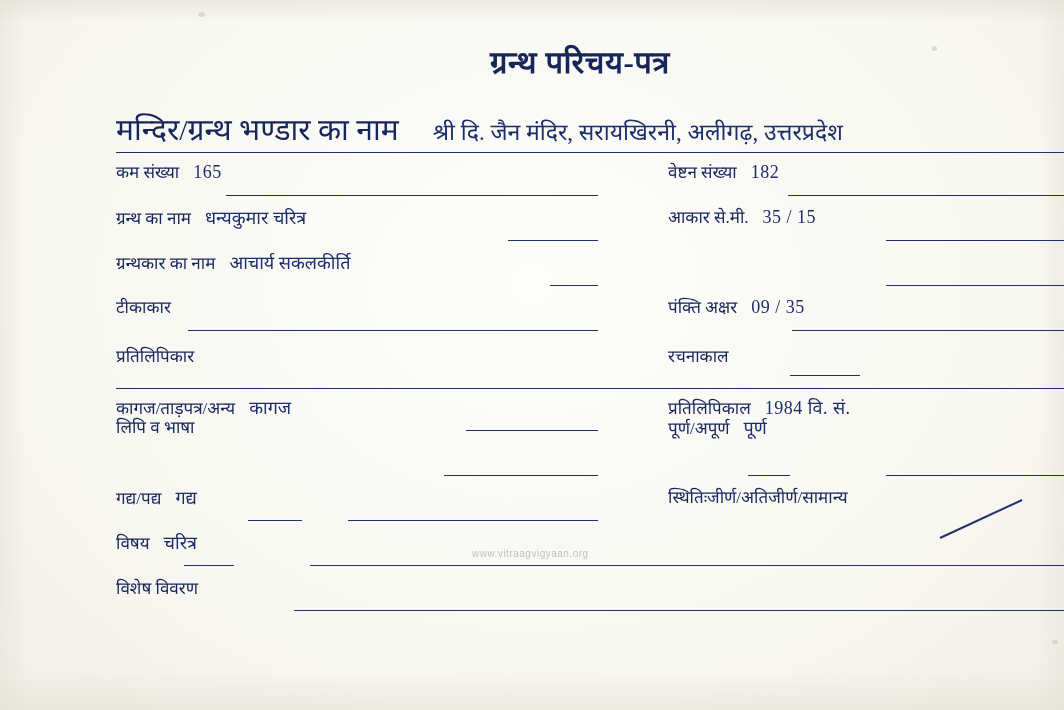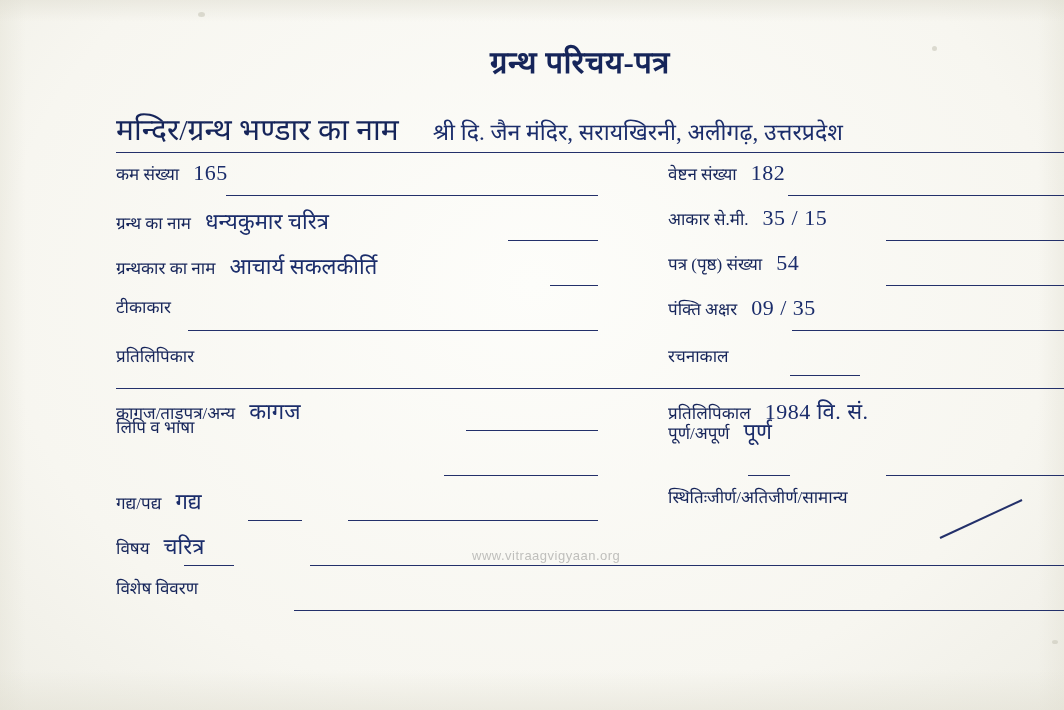--- a/index.html
+++ b/index.html
@@ -71,21 +71,21 @@
   }
   .cell.left  { left: 0; }
   .cell.right { left: 552px; }
 
   .label {
     font-size: 17px;
     color: #16255a;
     font-weight: normal;
   }
   .value {
-    font-size: 22px;
+    font-size: 18px;
     color: #1b2d6b;
     margin-left: 14px;
     font-weight: normal;
   }
   .value.num {
     font-family: "Liberation Serif", serif;
     letter-spacing: 0.5px;
   }
 
   
@@ -113,21 +113,21 @@
     left: 68px;
     width: 962px;
     border-bottom: 1.6px solid #23306a;
     height: 0;
   }
 
   .watermark {
     position: absolute;
     left: 424px;
     top: 548px;
-    font-size: 13px;
+    font-size: 10px;
     color: rgba(120,120,120,0.45);
     font-family: "Liberation Sans", sans-serif;
     letter-spacing: 0.5px;
     pointer-events: none;
   }
 
   
   .strike {
     position: absolute;
     left: 888px;
@@ -183,24 +183,20 @@
       <span class="value num">35 / 15</span>
     </div>
   </div>
   <div class="rule" style="left:460px; width:90px; top:240px;"></div>
   <div class="rule" style="left:838px; width:192px; top:240px;"></div>
 
   <div class="row" style="top:250px;">
     <div class="cell left">
       <span class="label">ग्रन्थकार का नाम</span>
       <span class="value">आचार्य सकलकीर्ति</span>
-    </div>
-    <div class="cell right">
-      <span class="label">पत्र (पृष्ठ) संख्या</span>
-      <span class="value num">54</span>
     </div>
   </div>
   <div class="rule" style="left:502px; width:48px; top:285px;"></div>
   <div class="rule" style="left:838px; width:192px; top:285px;"></div>
 
   <div class="row" style="top:295px;">
     <div class="cell left">
       <span class="label">टीकाकार</span>
       <span class="value"></span>
     </div>

